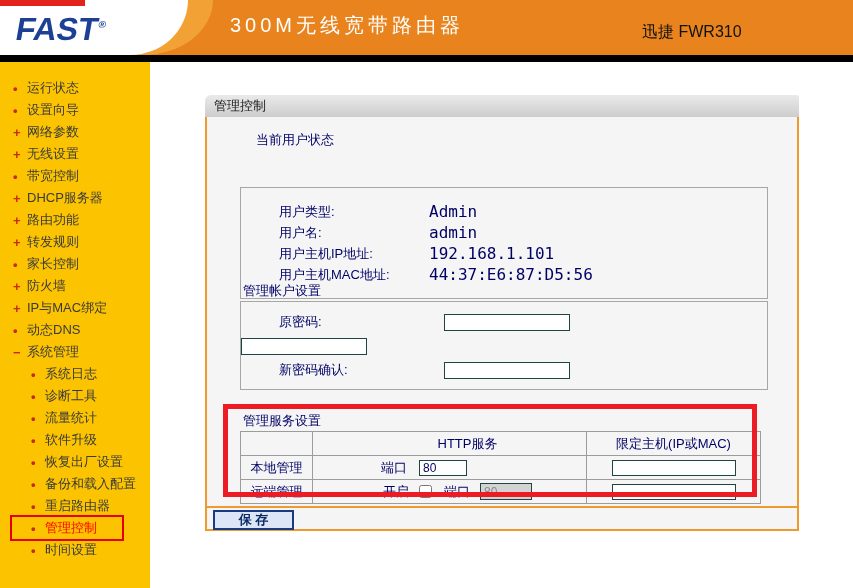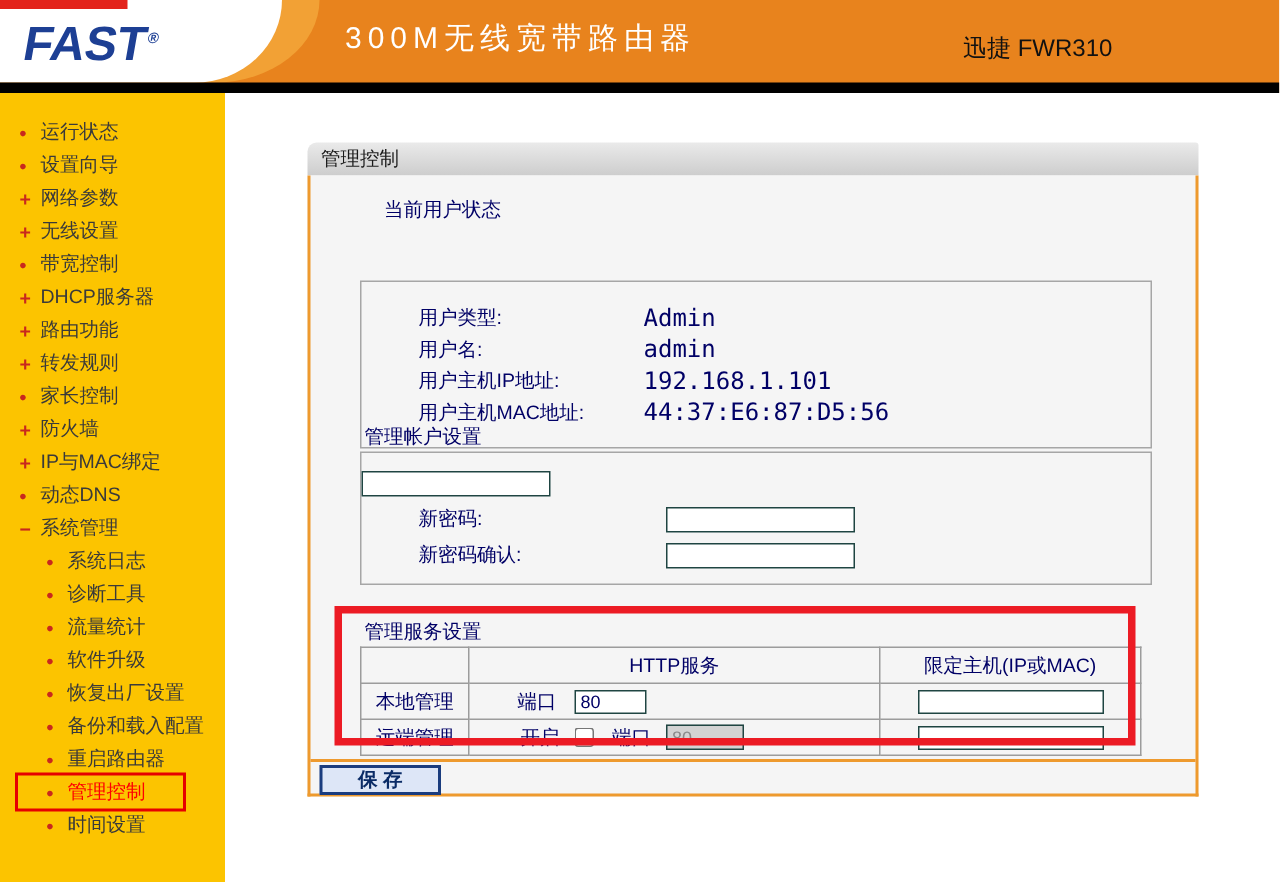--- a/index.html
+++ b/index.html
@@ -43,21 +43,21 @@
   .fs-account { top:184px; height:89px; padding-top:8px; }
   .pw-row { display:flex; align-items:center; height:24px; }
   .pw-label { margin-left:38px; width:165px; font-size:13px; color:#000066; }
   .pw-input { width:126px; height:17px; border:1px solid #1F4542; background:#ffffff; font-size:12px; padding:0 3px; }
 
   .red-box { position:absolute; left:16px; top:287px; width:534px; height:93px; border:5px solid #EC1B24; pointer-events:none; }
   .svc-heading { left:36px; top:295px; }
   .svc-table { position:absolute; left:33px; top:314px; width:520px; border-collapse:collapse; table-layout:fixed; }
   .svc-table td { border:1px solid #9C9C9C; height:24px; font-size:13px; color:#000066; }
   .svc-table .c1 { width:72px; text-align:center; }
-  .svc-table .c2 { width:274px; }
+  .svc-table .c2 { width:274px;padding-left:36px; }
   .svc-table .c3 { width:174px; text-align:center; }
   .svc-table .hd { text-align:center; }
   .cell-flex { display:flex; align-items:center; padding-left:32px; }
   .port-input { width:48px; height:16px; border:1px solid #1F4542; background:#ffffff; font-size:12px; color:#000066; padding:0 3px; margin-left:12px; }
   .port-input-dis { width:52px; height:17px; border:1px solid #1F4542; background:#D3D3D3; color:#8A8A8A; font-size:12px; padding:0 3px; margin-left:10px; }
   .chk { width:13px; height:13px; margin:0 10px 0 10px; }
   .host-input { width:124px; height:16px; border:1px solid #1F4542; background:#ffffff; font-size:12px; padding:0 3px; }
   .gap10 { margin-left:2px; }
 
   .save-btn { width:81px; height:20px; background:#DDE6F7; border:2px solid #1A3C7E; font-size:13px; color:#0A2B66; font-weight:bold; cursor:pointer; line-height:14px; font-family:"Liberation Sans","DejaVu Sans",sans-serif; }
@@ -217,25 +217,25 @@
               <div class="us-row">
                 <span class="us-label">用户主机MAC地址:</span>
                 <span class="us-value">44:37:E6:87:D5:56</span>
               </div>
             </div>
 
           <div class="sec-heading" style="left:36px; top:165px;">管理帐户设置</div>
           <div class="fieldset fs-account">
 
               <div class="pw-row">
+                <span class="pw-label">原密码:</span>
                 <input class="pw-input" type="password" style="">
               </div>
 
               <div class="pw-row">
-                <span class="pw-label">新密码:</span>
                 <input class="pw-input" type="password" style="">
               </div>
 
               <div class="pw-row">
                 <span class="pw-label">新密码确认:</span>
                 <input class="pw-input" type="password" style="">
               </div>
             </div>
 
           <div class="sec-heading svc-heading">管理服务设置</div>

